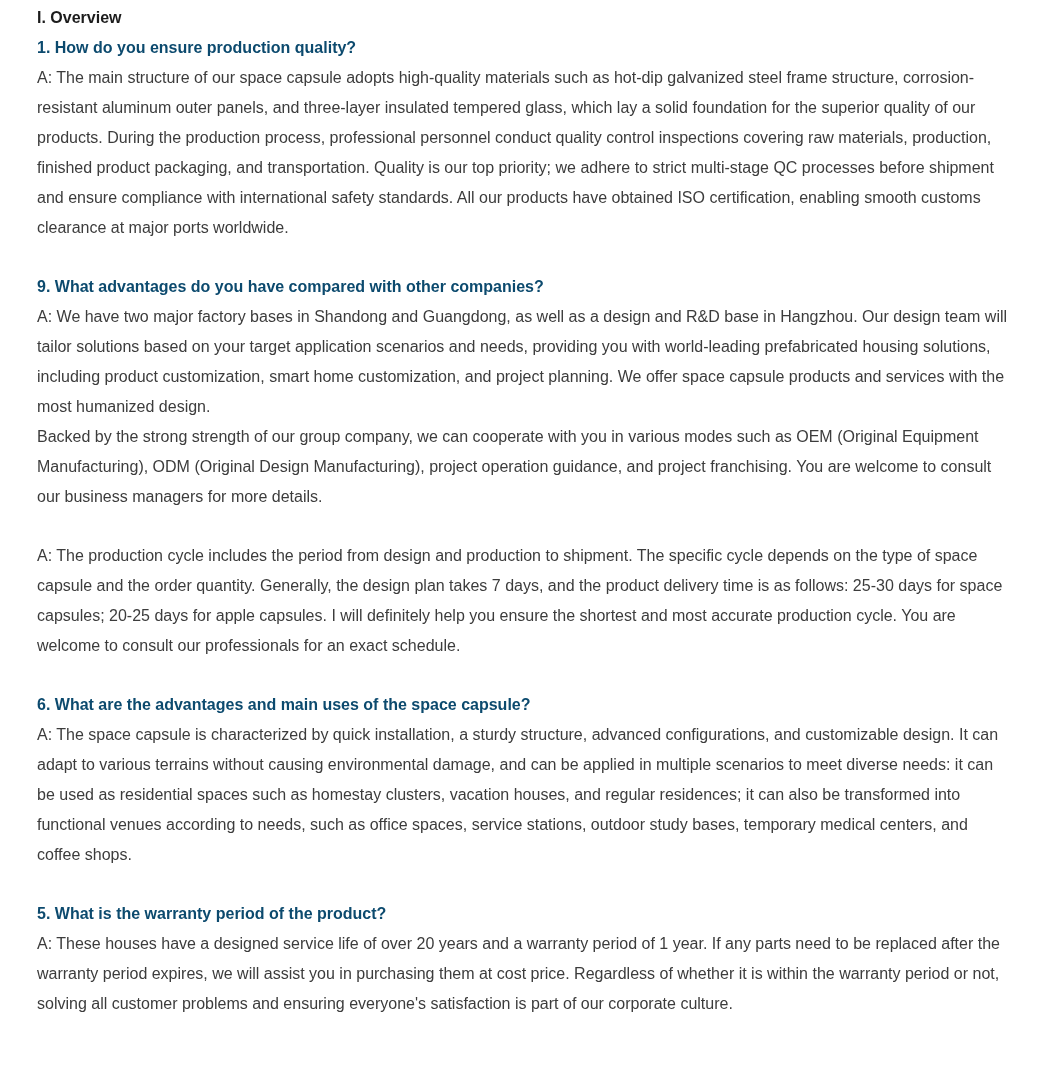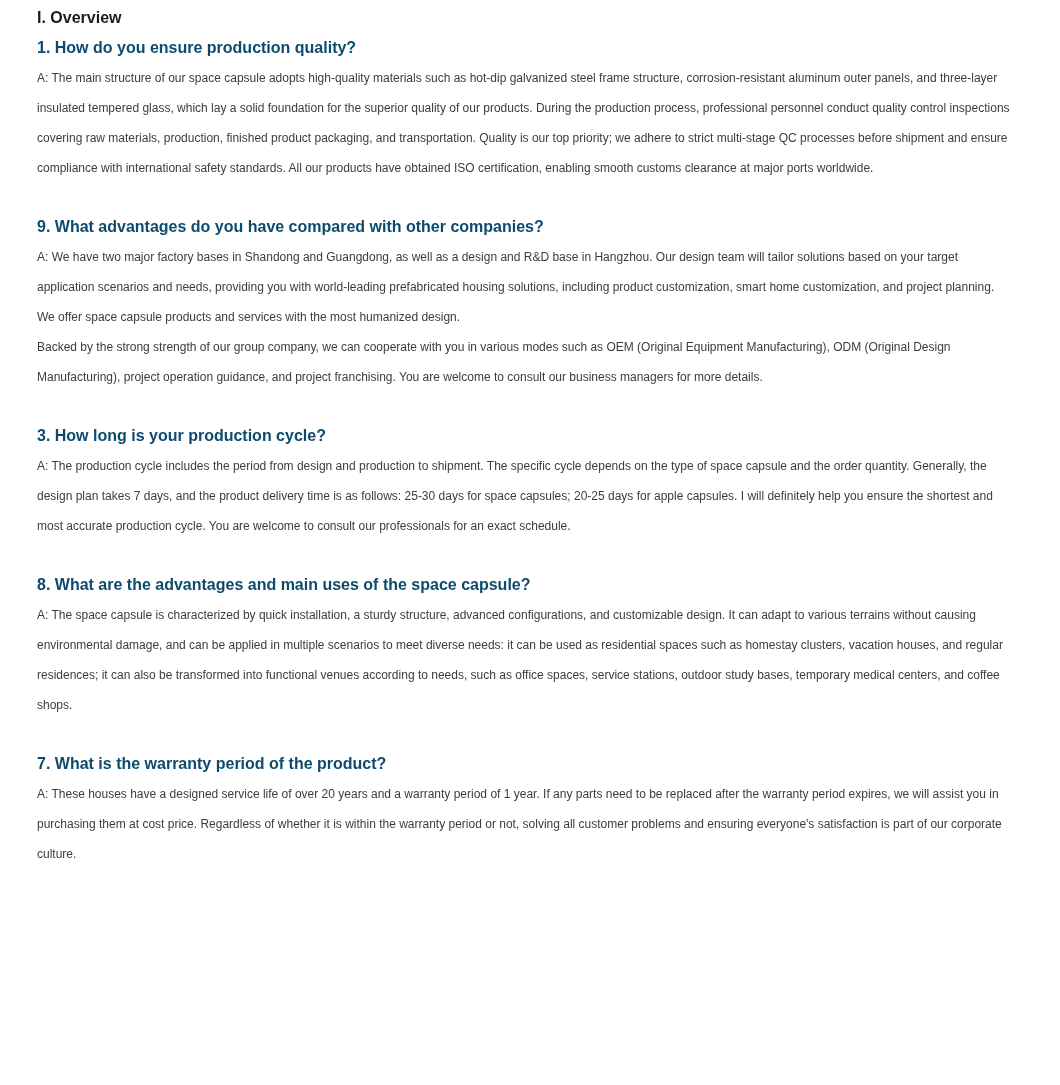--- a/index.html
+++ b/index.html
@@ -25,21 +25,21 @@
     color: #1c1c1c;
   }
   .qa + .qa { margin-top: 29px; }
   .question {
     font-size: 16px;
     line-height: 30px;
     font-weight: 700;
     color: #0c4a6e;
   }
   .answer {
-    font-size: 12px;
+    font-size: 16px;
     line-height: 30px;
     color: #3c3c3c;
     text-align: left;
   }
 </style>
 </head>
 <body>
 
 <main class="doc">
 
@@ -50,27 +50,26 @@
     <p class="answer">A: The main structure of our space capsule adopts high-quality materials such as hot-dip galvanized steel frame structure, corrosion-resistant aluminum outer panels, and three-layer insulated tempered glass, which lay a solid foundation for the superior quality of our products. During the production process, professional personnel conduct quality control inspections covering raw materials, production, finished product packaging, and transportation. Quality is our top priority; we adhere to strict multi-stage QC processes before shipment and ensure compliance with international safety standards. All our products have obtained ISO certification, enabling smooth customs clearance at major ports worldwide.</p>
   </section>
 
   <section class="qa">
     <h2 class="question">9. What advantages do you have compared with other companies?</h2>
     <p class="answer">A: We have two major factory bases in Shandong and Guangdong, as well as a design and R&amp;D base in Hangzhou. Our design team will tailor solutions based on your target application scenarios and needs, providing you with world-leading prefabricated housing solutions, including product customization, smart home customization, and project planning. We offer space capsule products and services with the most humanized design.</p>
     <p class="answer">Backed by the strong strength of our group company, we can cooperate with you in various modes such as OEM (Original Equipment Manufacturing), ODM (Original Design Manufacturing), project operation guidance, and project franchising. You are welcome to consult our business managers for more details.</p>
   </section>
 
   <section class="qa">
-    <h2 class="question">3. How long is your production cycle?</h2>
     <p class="answer">A: The production cycle includes the period from design and production to shipment. The specific cycle depends on the type of space capsule and the order quantity. Generally, the design plan takes 7 days, and the product delivery time is as follows: 25-30 days for space capsules; 20-25 days for apple capsules. I will definitely help you ensure the shortest and most accurate production cycle. You are welcome to consult our professionals for an exact schedule.</p>
   </section>
 
   <section class="qa">
-    <h2 class="question">8. What are the advantages and main uses of the space capsule?</h2>
+    <h2 class="question">6. What are the advantages and main uses of the space capsule?</h2>
     <p class="answer">A: The space capsule is characterized by quick installation, a sturdy structure, advanced configurations, and customizable design. It can adapt to various terrains without causing environmental damage, and can be applied in multiple scenarios to meet diverse needs: it can be used as residential spaces such as homestay clusters, vacation houses, and regular residences; it can also be transformed into functional venues according to needs, such as office spaces, service stations, outdoor study bases, temporary medical centers, and coffee shops.</p>
   </section>
 
   <section class="qa">
-    <h2 class="question">7. What is the warranty period of the product?</h2>
+    <h2 class="question">5. What is the warranty period of the product?</h2>
     <p class="answer">A: These houses have a designed service life of over 20 years and a warranty period of 1 year. If any parts need to be replaced after the warranty period expires, we will assist you in purchasing them at cost price. Regardless of whether it is within the warranty period or not, solving all customer problems and ensuring everyone's satisfaction is part of our corporate culture.</p>
   </section>
 
 </main>
 
 </body></html>

